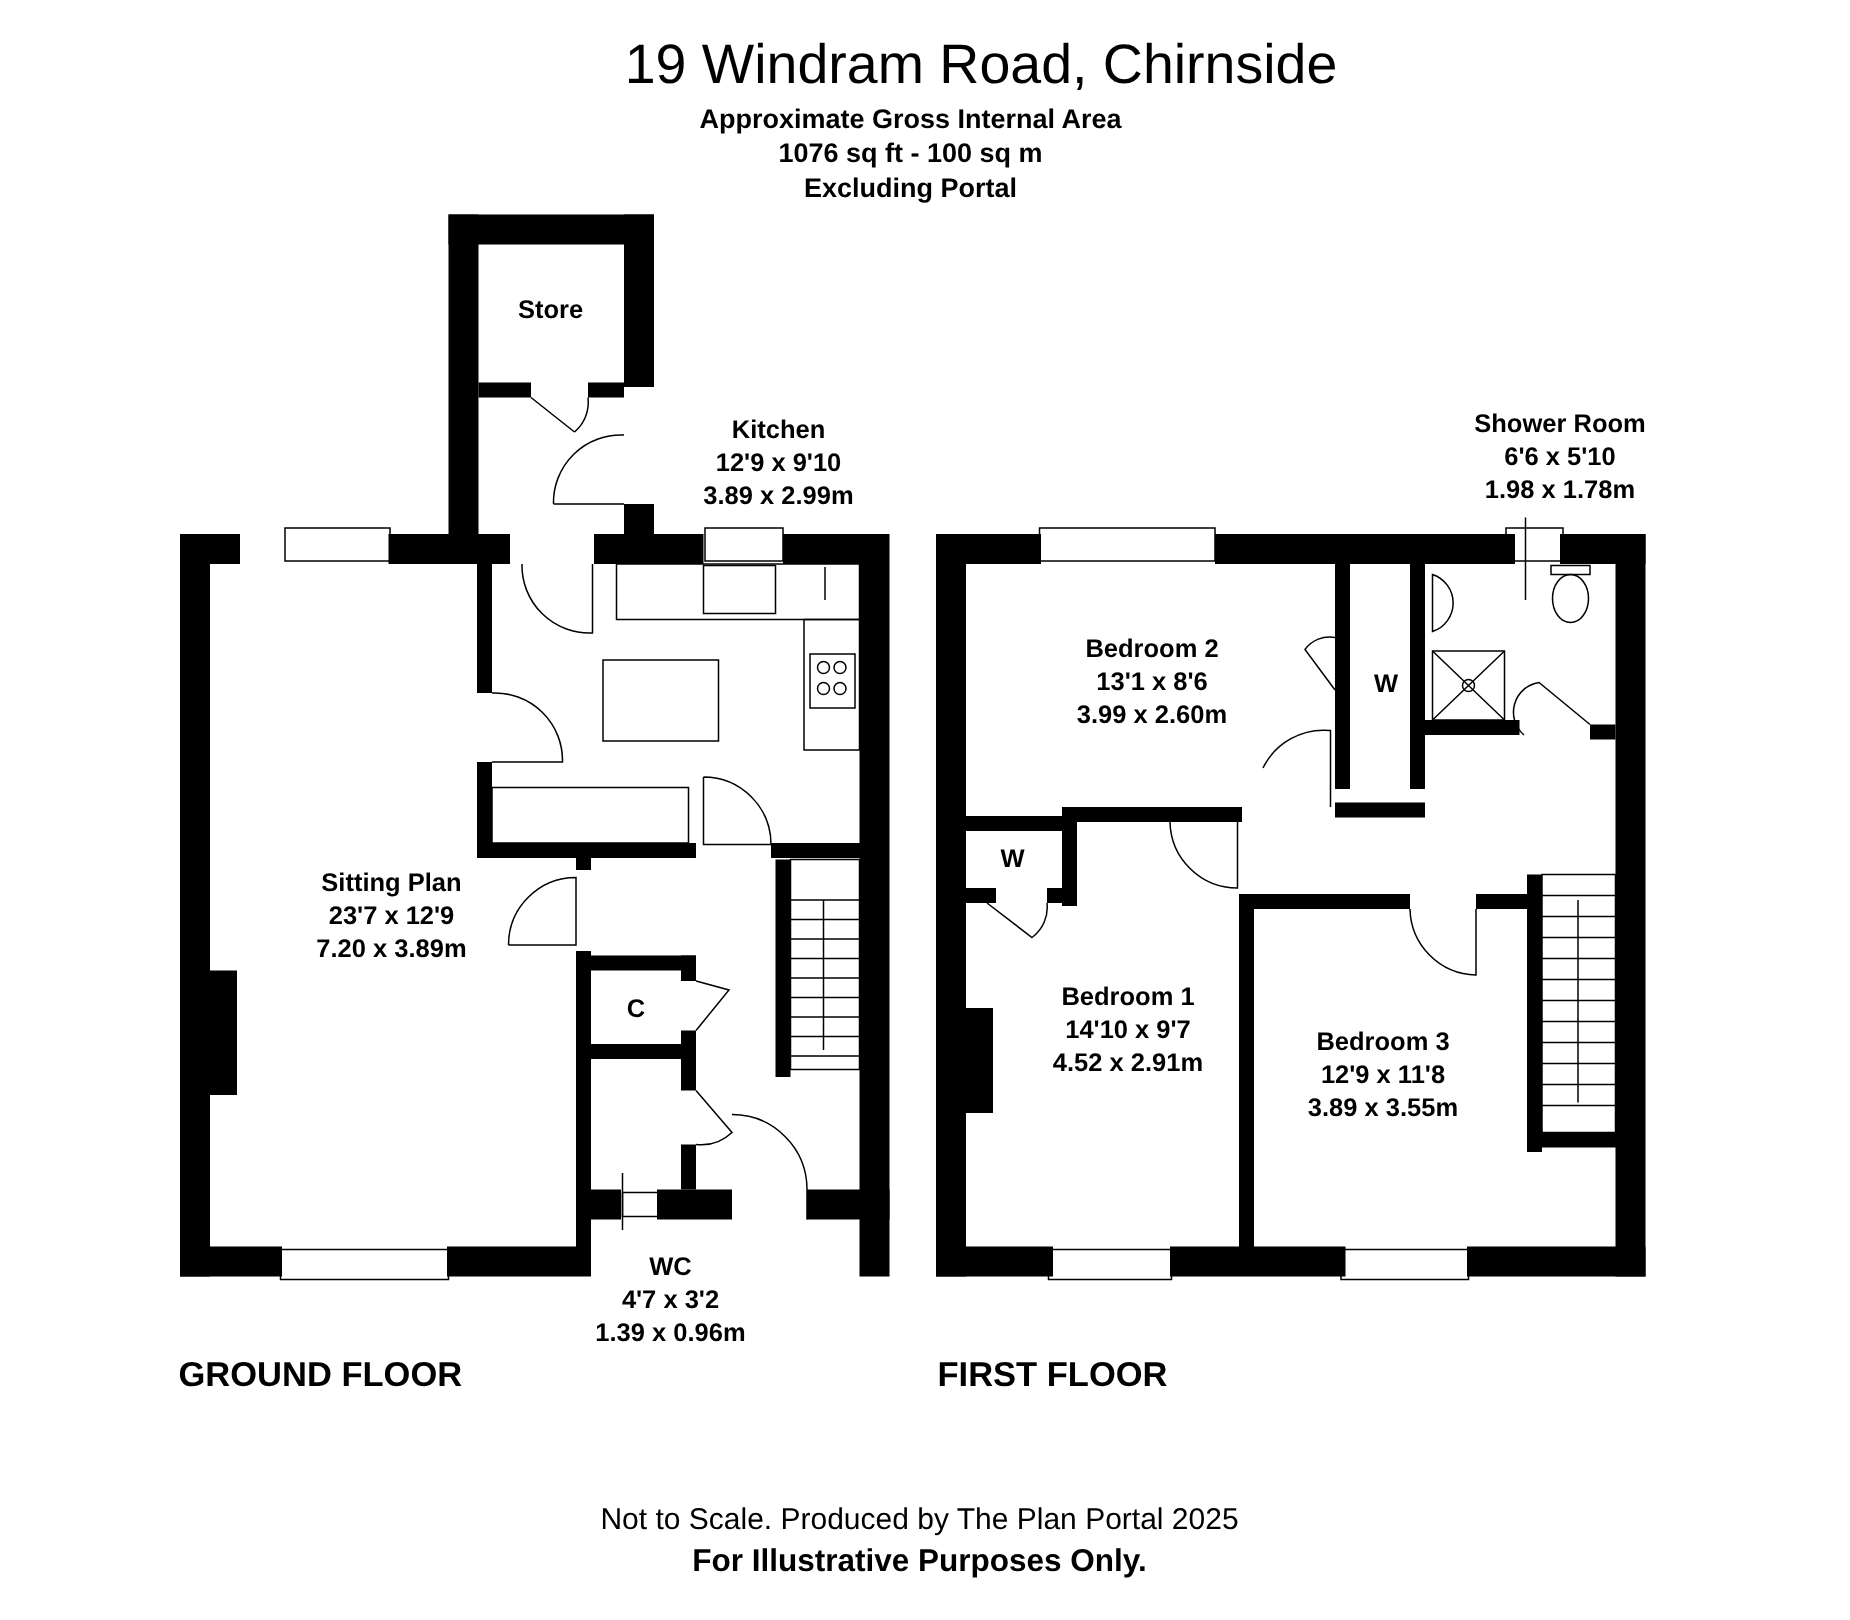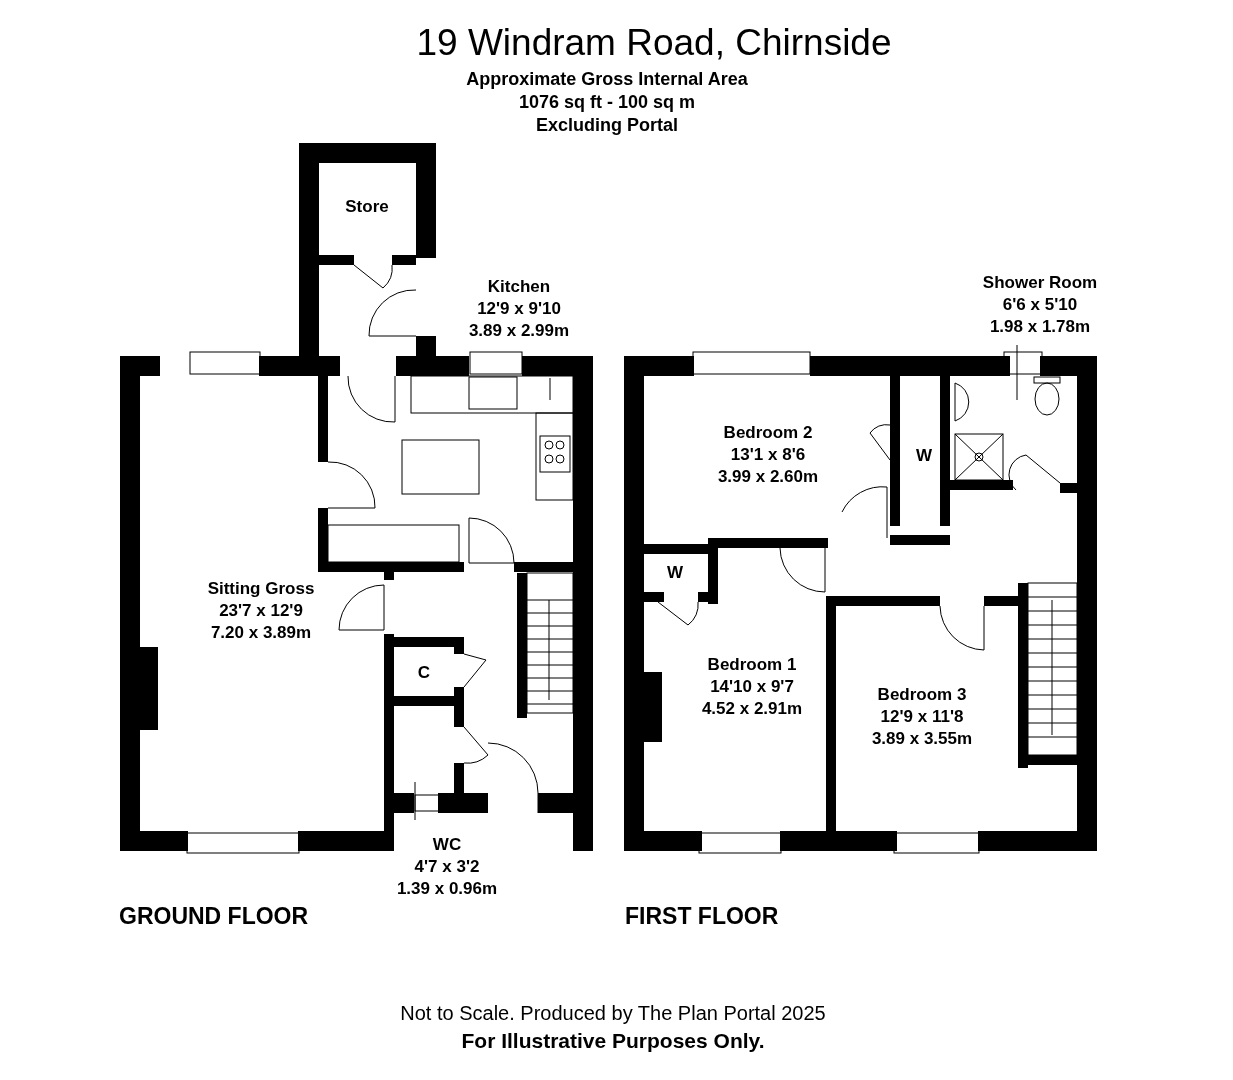--- a/index.html
+++ b/index.html
@@ -141,21 +141,21 @@
 
 <div class="abs room" style="left:367px;top:196px;">
     <div>Store</div>
   </div>
 <div class="abs room" style="left:519px;top:276px;">
   <div>Kitchen</div>
     <div>12'9 x 9'10</div>
     <div>3.89 x 2.99m</div>
 </div>
 <div class="abs room" style="left:261px;top:578px;">
-  <div>Sitting Gross</div>
+  <div>Sitting Plan</div>
     <div>23'7 x 12'9</div>
     <div>7.20 x 3.89m</div>
 </div>
 <div class="abs room" style="left:424px;top:662px;">
     <div>C</div>
   </div>
 <div class="abs room" style="left:447px;top:834px;">
   <div>WC</div>
     <div>4'7 x 3'2</div>
     <div>1.39 x 0.96m</div>

